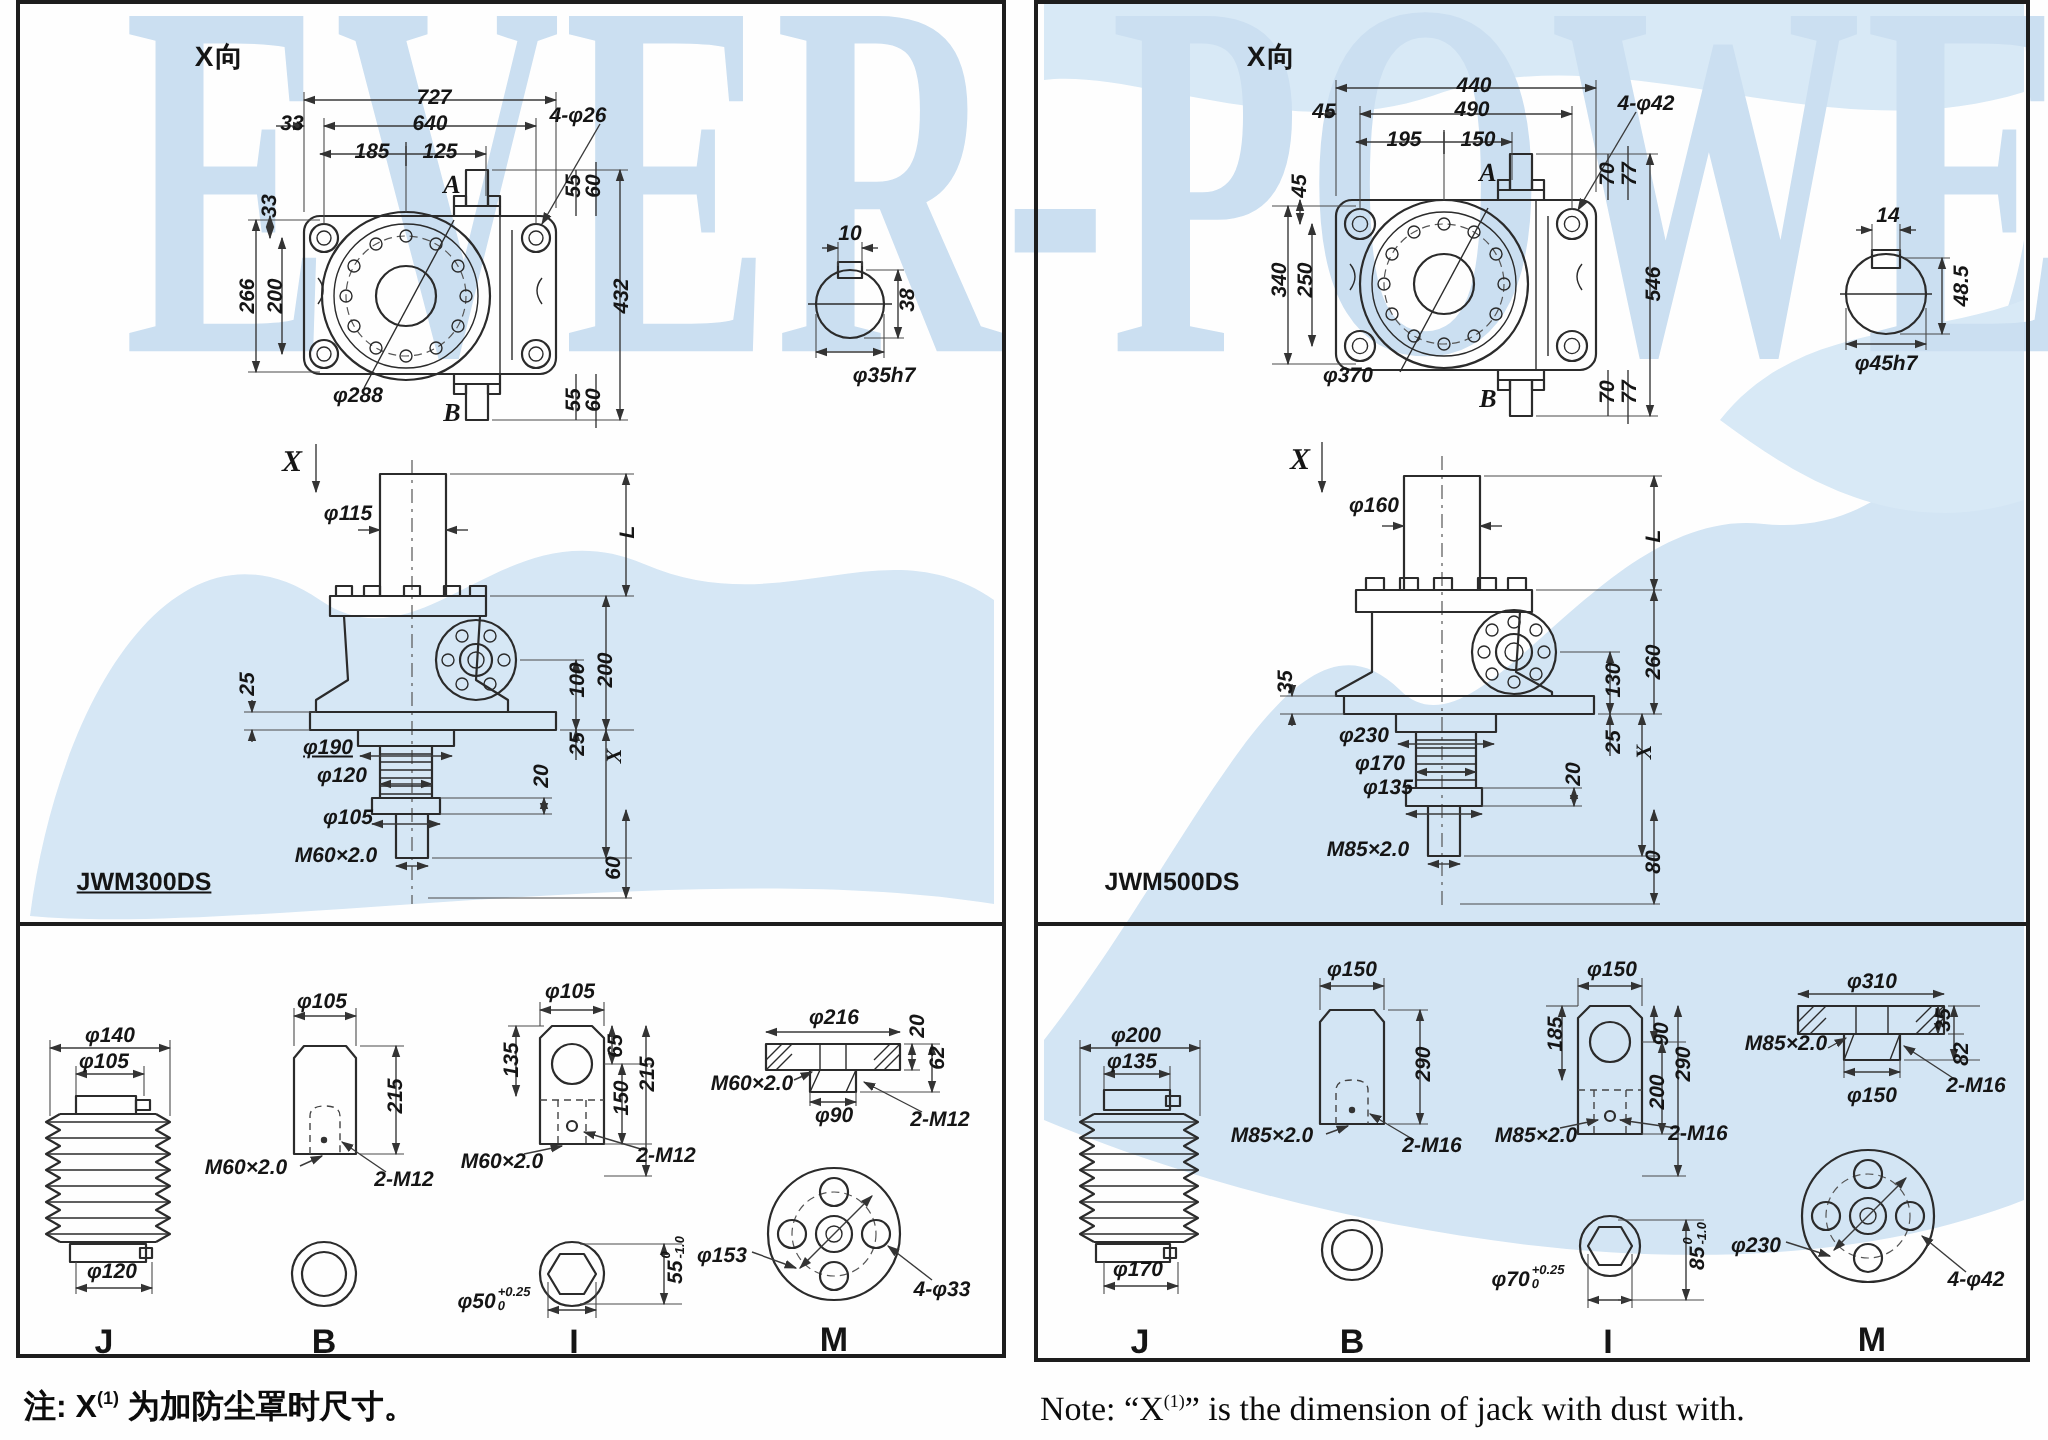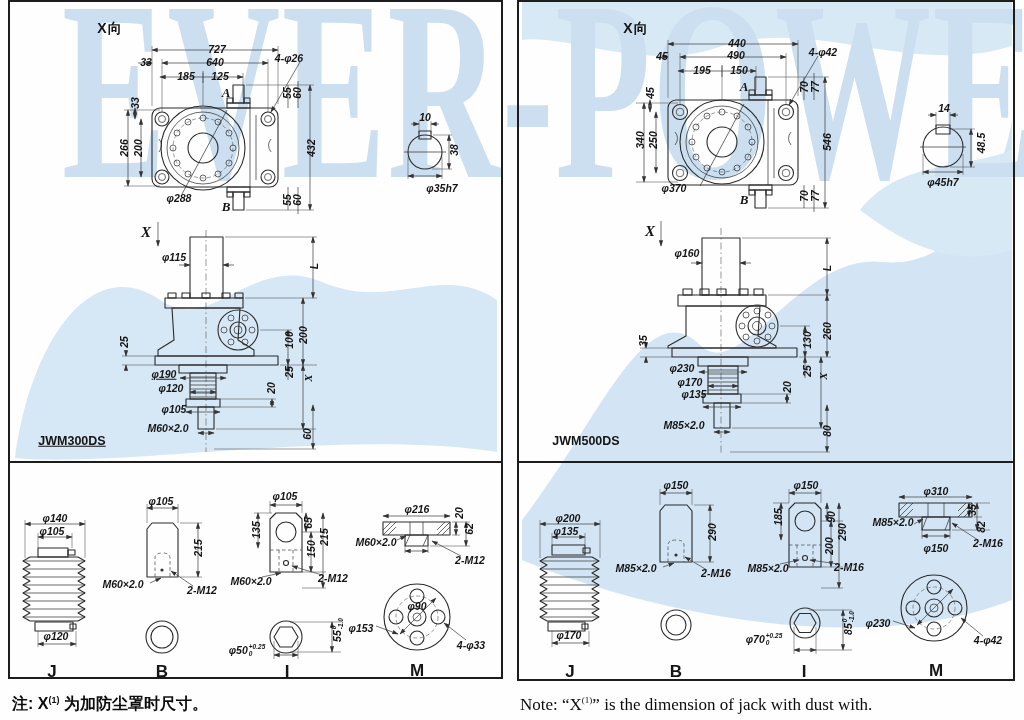--- a/index.html
+++ b/index.html
@@ -600,21 +600,21 @@
       </span></span>
     <span class="lbl dim" style="left: 338px; top: 630px; transform: translate(-50%, -50%) rotate(-90deg);"><span>55</span><span class="tol">
         <span>0</span>
         <span>-1.0</span>
       </span></span>
     <span class="lbl letter" style="left: 287px; top: 671px;"><span>I</span></span>
     <span class="lbl dim" style="left: 417px; top: 509px;"><span>φ216</span></span>
     <span class="lbl dim" style="left: 459px; top: 513px; transform: translate(-50%, -50%) rotate(-90deg);"><span>20</span></span>
     <span class="lbl dim" style="left: 469px; top: 529px; transform: translate(-50%, -50%) rotate(-90deg);"><span>62</span></span>
     <span class="lbl dim" style="left: 376px; top: 542px;"><span>M60×2.0</span></span>
-    <span class="lbl dim" style="left: 417px; top: 558px; margin-top: 48px;"><span>φ90</span></span>
+    <span class="lbl dim" style="left: 417px; top: 558px;"><span>φ90</span></span>
     <span class="lbl dim" style="left: 470px; top: 560px;"><span>2-M12</span></span>
     <span class="lbl dim" style="left: 361px; top: 628px;"><span>φ153</span></span>
     <span class="lbl dim" style="left: 471px; top: 645px;"><span>4-φ33</span></span>
     <span class="lbl letter" style="left: 417px; top: 670px;"><span>M</span></span>
     <span class="lbl cjk" style="left: 636px; top: 28px;"><span>X向</span></span>
     <span class="lbl dim" style="left: 737px; top: 43px;"><span>440</span></span>
     <span class="lbl dim" style="left: 662px; top: 56px;"><span>45</span></span>
     <span class="lbl dim" style="left: 736px; top: 55px;"><span>490</span></span>
     <span class="lbl dim" style="left: 702px; top: 70px;"><span>195</span></span>
     <span class="lbl dim" style="left: 739px; top: 70px;"><span>150</span></span>

